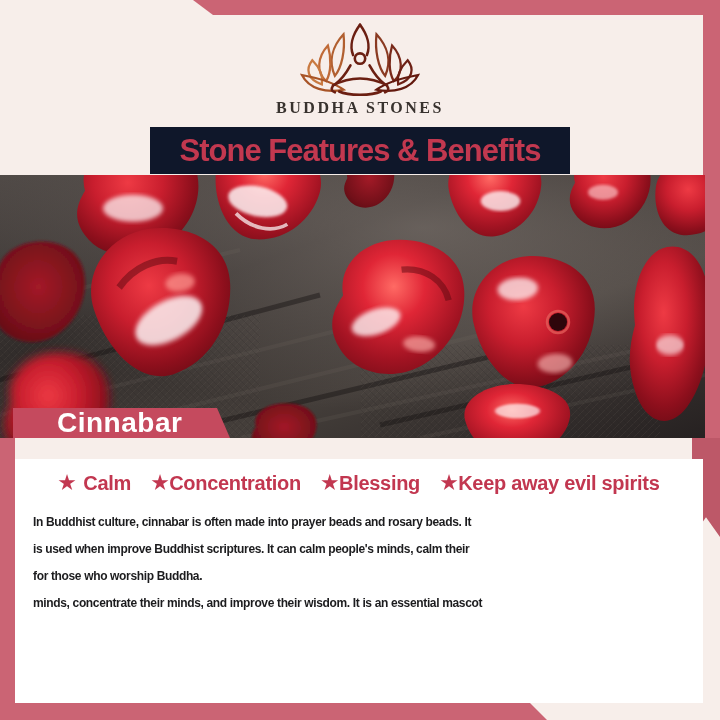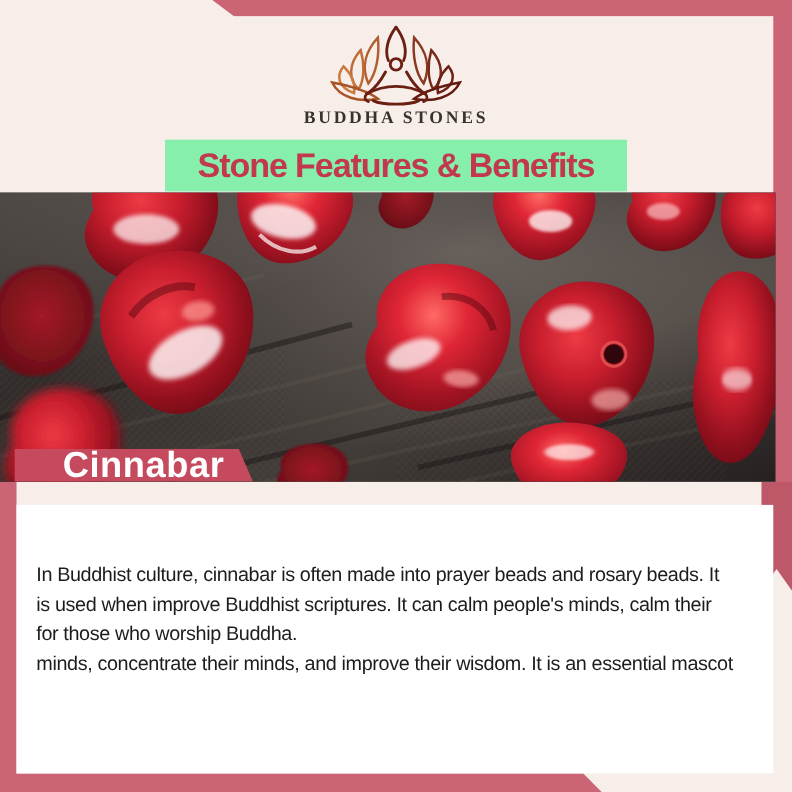--- a/index.html
+++ b/index.html
@@ -17,44 +17,44 @@
                  clip-path:polygon(0 0,530px 0,547px 17px,0 17px);}
 
   
   .logo-wrap{position:absolute;left:295px;top:22px;width:130px;height:80px;}
   .brand-name{position:absolute;left:0;top:99px;width:720px;text-align:center;
               font-family:"Liberation Serif",serif;font-size:16px;font-weight:700;
               color:#38322e;letter-spacing:2.5px;}
 
   
   .title-banner{position:absolute;left:150px;top:127px;width:420px;height:47px;
-                background:#86efac;display:flex;align-items:center;justify-content:center;}
+                background:#0f172a;display:flex;align-items:center;justify-content:center;}
   .title-banner .title{font-size:31px;font-weight:700;letter-spacing:-1px;color:#c2384f;}
 
   
   .photo{position:absolute;left:0;top:175px;width:705px;height:263px;overflow:hidden;background:#332f2d;}
 
   
   .badge{position:absolute;left:13px;top:408px;width:217px;height:30px;background:#c54a5e;
          clip-path:polygon(0 0,204px 0,217px 100%,0 100%);}
-  .badge .badge-label{position:absolute;left:44px;top:0;line-height:30px;font-size:33px;
+  .badge .badge-label{position:absolute;left:44px;top:0;line-height:30px;font-size:28px;
          font-weight:700;color:#ffffff;letter-spacing:.5px;}
 
   
   .card{position:absolute;left:15px;top:459px;width:688px;height:244px;background:#ffffff;}
 
   .benefits{position:absolute;left:0;top:13px;width:688px;text-align:center;white-space:nowrap;}
   .benefit{display:inline-block;margin:0 8px;color:#c23750;font-weight:700;
            font-size:20px;letter-spacing:-0.3px;}
   .benefit .star{font-size:19px;display:inline-block;transform:translateY(-1px);}
   .benefit.first .star{margin-right:7px;}
   .benefit .star + .lbl{margin-left:1px;}
 
   .desc{position:absolute;left:18px;top:50px;width:660px;}
-  .desc .line{height:27px;line-height:27px;font-size:18px;font-weight:400;
+  .desc .line{height:27px;line-height:27px;font-size:12px;font-weight:700;
               letter-spacing:-0.35px;color:#1c1c1e;white-space:nowrap;}
 </style>
 </head>
 <body>
 
 <div id="canvas">
 
   <div class="top-ribbon"></div>
   <div class="right-border"></div>
   <div class="bookmark"></div>
@@ -217,20 +217,26 @@
           <use href="#blobA" fill="url(#nugD)"></use>
         </g>
     </svg>
   </div>
 
   <div class="badge">
     <span class="badge-label">Cinnabar</span>
   </div>
 
   <div class="card">
+    <div class="benefits">
+      <span class="benefit first"><span class="star">★</span><span class="lbl">Calm</span></span>
+      <span class="benefit"><span class="star">★</span><span class="lbl">Concentration</span></span>
+      <span class="benefit"><span class="star">★</span><span class="lbl">Blessing</span></span>
+      <span class="benefit"><span class="star">★</span><span class="lbl">Keep away evil spirits</span></span>
+    </div>
     <div class="desc">
       <div class="line">In Buddhist culture, cinnabar is often made into prayer beads and rosary beads. It</div>
       <div class="line">is used when improve Buddhist scriptures. It can calm people's minds, calm their</div>
       <div class="line">for those who worship Buddha.</div>
       <div class="line">minds, concentrate their minds, and improve their wisdom. It is an essential mascot</div>
     </div>
   </div>
 
 </div>
 

